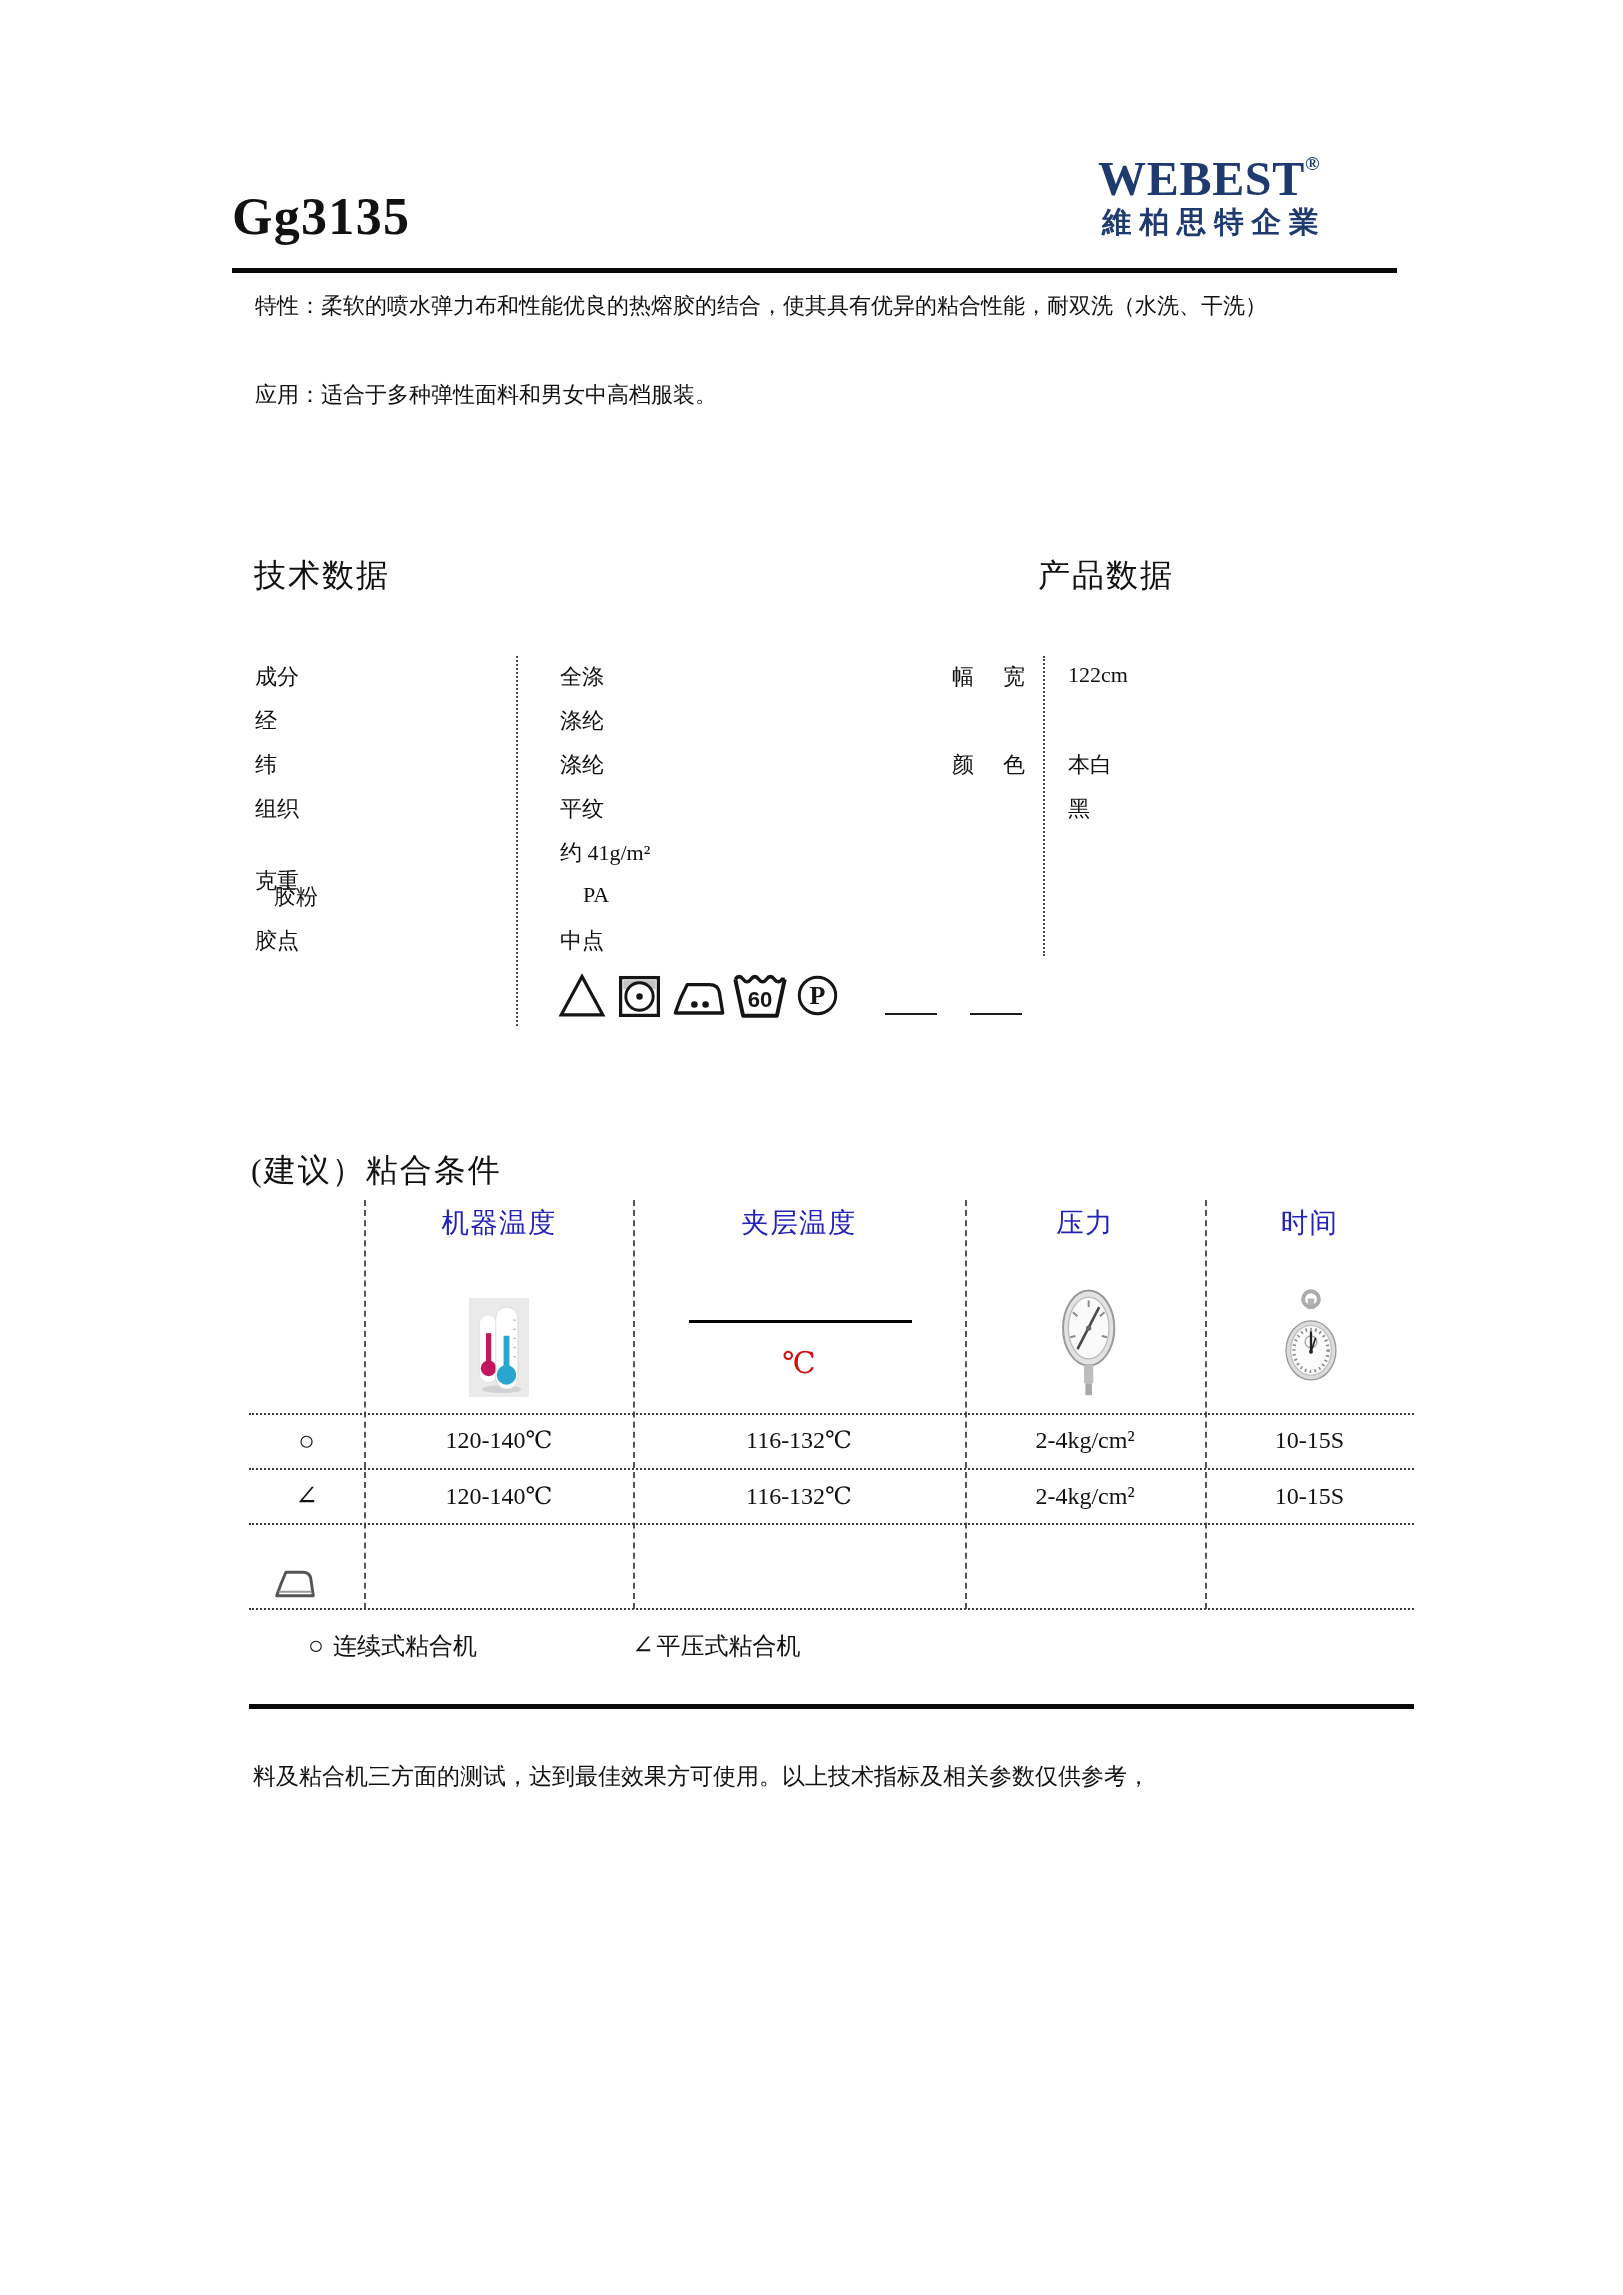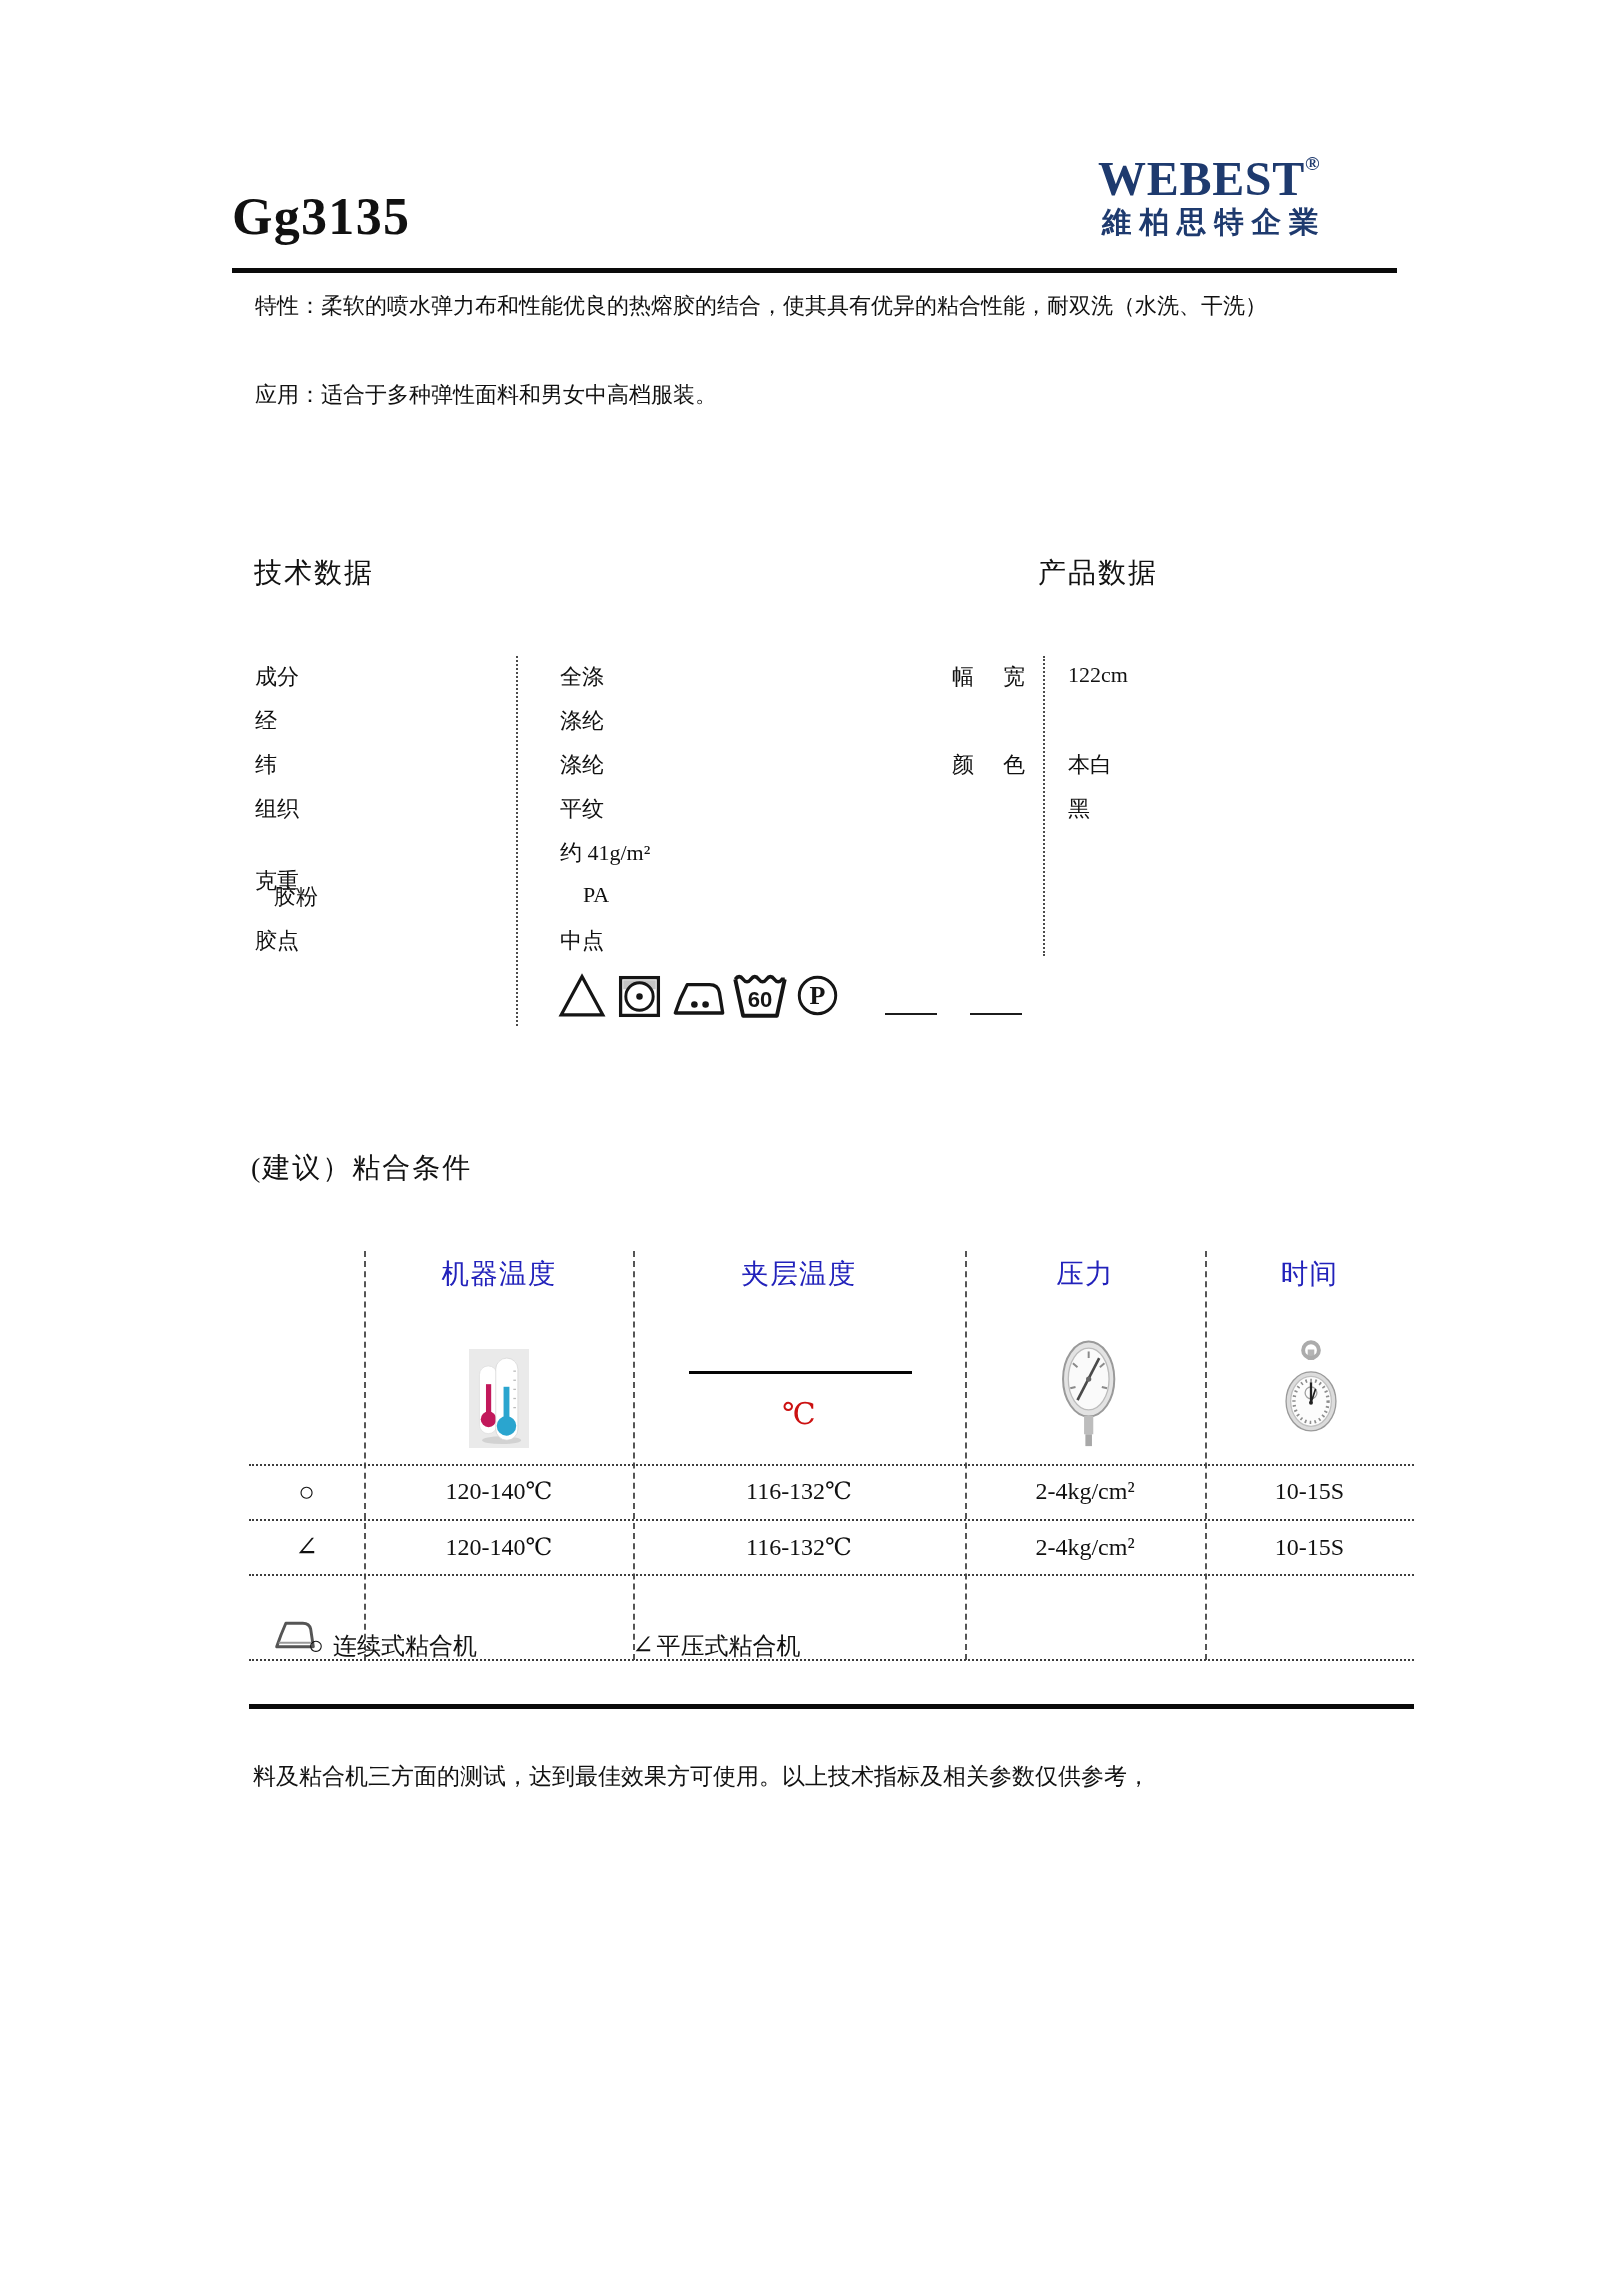--- a/index.html
+++ b/index.html
@@ -24,21 +24,21 @@
   .title{font-size:52px;font-weight:bold;letter-spacing:1.3px;}
   .logo-en{font-size:48px;font-weight:bold;color:var(--navy);letter-spacing:0.7px;line-height:1;}
   .logo-en .reg{font-size:19.6px;vertical-align:25px;}
   .logo-cn{font-size:29.5px;font-weight:bold;color:var(--navy);letter-spacing:7.9px;line-height:1;}
   .hrule{background:#0a0a0a;height:4.6px;}
 
   
   .para{font-size:22px;line-height:1.25;white-space:nowrap;}
 
   
-  .sec-h{font-size:28px;letter-spacing:2px;}
+  .sec-h{font-size:32px;letter-spacing:2px;}
 
   
   .spec{font-size:22px;white-space:nowrap;}
   .dotline-v{border-left:2px dotted #4a4a4a;width:0;}
   .blankline{background:#1c1c1c;height:2px;}
 
   
   .care svg{display:block;}
 
   
@@ -133,21 +133,21 @@
     <svg width="43" height="43" viewBox="0 0 66 66">
       <circle cx="33" cy="33" r="28" fill="none" stroke="#151515" stroke-width="4.5"></circle>
       <text x="33" y="46" text-anchor="middle" font-size="40" font-weight="bold" font-family="'Liberation Serif',serif" fill="#151515">P</text>
     </svg>
   </div>
   <div class="abs blankline" style="left:885px;top:1013px;width:52px;"></div>
   <div class="abs blankline" style="left:970px;top:1013px;width:52px;"></div>
 
   <div class="abs sec-h" style="left:251px;top:1149px;">(建议）粘合条件</div>
 
-  <div class="bond" style="left:249px;top:1251px;width:1165px;height:411px;">
+  <div class="bond" style="left:249px;top:1200px;width:1165px;height:411px;">
 
     <div class="dashline-v" style="left:115px;height:409px;"></div>
     <div class="dashline-v" style="left:384px;height:409px;"></div>
     <div class="dashline-v" style="left:716px;height:409px;"></div>
     <div class="dashline-v" style="left:956px;height:409px;"></div>
 
     <div class="dotline-h" style="top:213px;"></div>
     <div class="dotline-h" style="top:268px;"></div>
     <div class="dotline-h" style="top:323px;"></div>
     <div class="dotline-h" style="top:408px;"></div>

